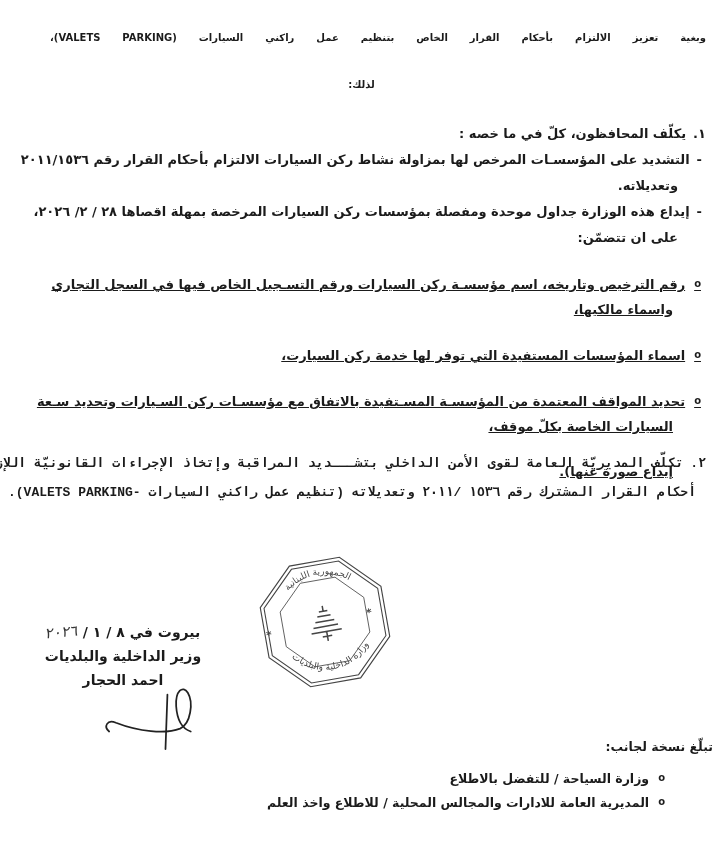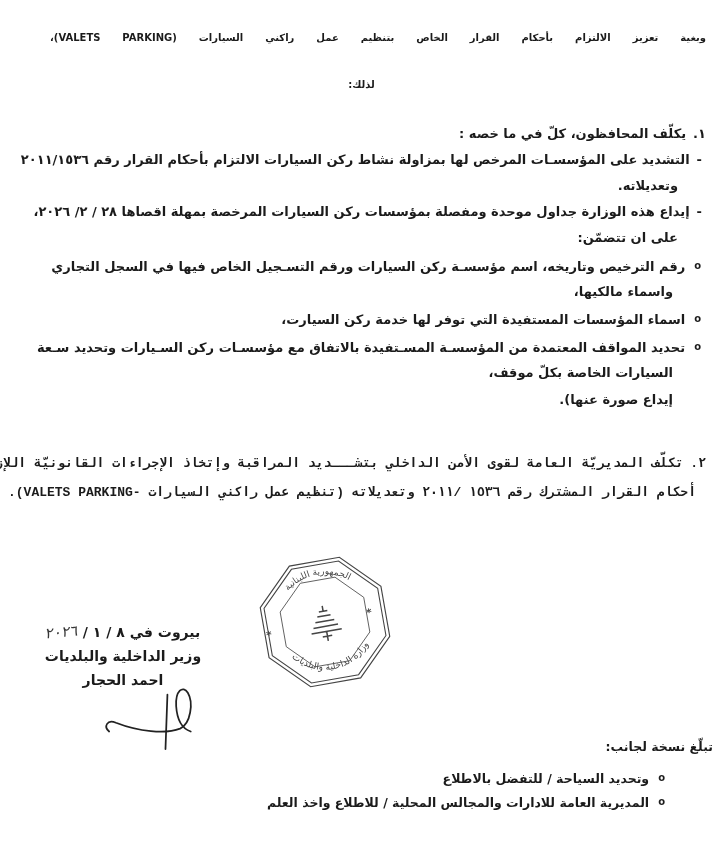--- a/index.html
+++ b/index.html
@@ -15,21 +15,21 @@
   .just { text-align:justify; text-align-last:justify; }
   .cont { padding-right:28px; }
   .marker { display:inline-block; margin-left:7px; }
   .omark { font-size:10px; vertical-align:2px; margin-left:9px; }
   #intro { top:25px; right:17px; left:50px; font-size:10px; }
   #therefore { top:79px; left:0; right:0; text-align:center; font-size:10px; }
   #item1 { top:121px; right:17px; left:52px; font-size:13px; }
   #item1 .dash-line { padding-right:4px; }
   #item1 .blist { padding-right:5px; }
   #item1 .blist .line { line-height:25px; }
-  #item1 .blist .li { margin-top:2px; }
+  #item1 .blist .li { margin-top:20px;text-decoration:underline; }
   #item2 { top:449px; right:17px; left:52px; font-size:13px; }
   #item2 .line { line-height:29px;font-family:Liberation Mono, monospace; }
   #item2 .cont { padding-right:10px;margin-left:28px; }
   .u { text-decoration:underline; text-underline-offset:3px; }
   #seal { left:258px; top:553px; width:134px; height:138px; transform:rotate(-10deg); }
   #sigblock { left:14px; top:620px; width:218px; text-align:center; font-size:14px; }
   #sigblock .line { text-align:center; line-height:24px; }
   .hand-year {
     display:inline-block; font-weight:normal; font-size:15px; letter-spacing:1px;
     transform:skew(-10deg) rotate(-5deg); opacity:.88;
@@ -120,18 +120,18 @@
   <svg id="sig-svg" class="abs" viewBox="0 0 100 70">
     <g fill="none" stroke="#222222" stroke-width="1.8" stroke-linecap="round">
       <path d="M10,51 C4,46 8,38 17,42 C40,51 68,54 83,48 C94,43 97,21 91,11 C86,3 78,9 79,25 C80,40 85,48 94,51"></path>
       <path d="M70,13 L68,69"></path>
     </g>
   </svg>
 
   <section id="notify" class="abs">
     <span class="heading">تبلّغ نسخة لجانب:</span>
     <div>
-      <span class="line"><span class="omark">o</span><span>وتحديد السياحة / للتفضل بالاطلاع</span></span>
+      <span class="line"><span class="omark">o</span><span>وزارة السياحة / للتفضل بالاطلاع</span></span>
       <span class="line"><span class="omark">o</span><span>المديرية العامة للادارات والمجالس المحلية / للاطلاع واخذ العلم</span></span>
     </div>
   </section>
 
 </div>
 
 </body></html>

